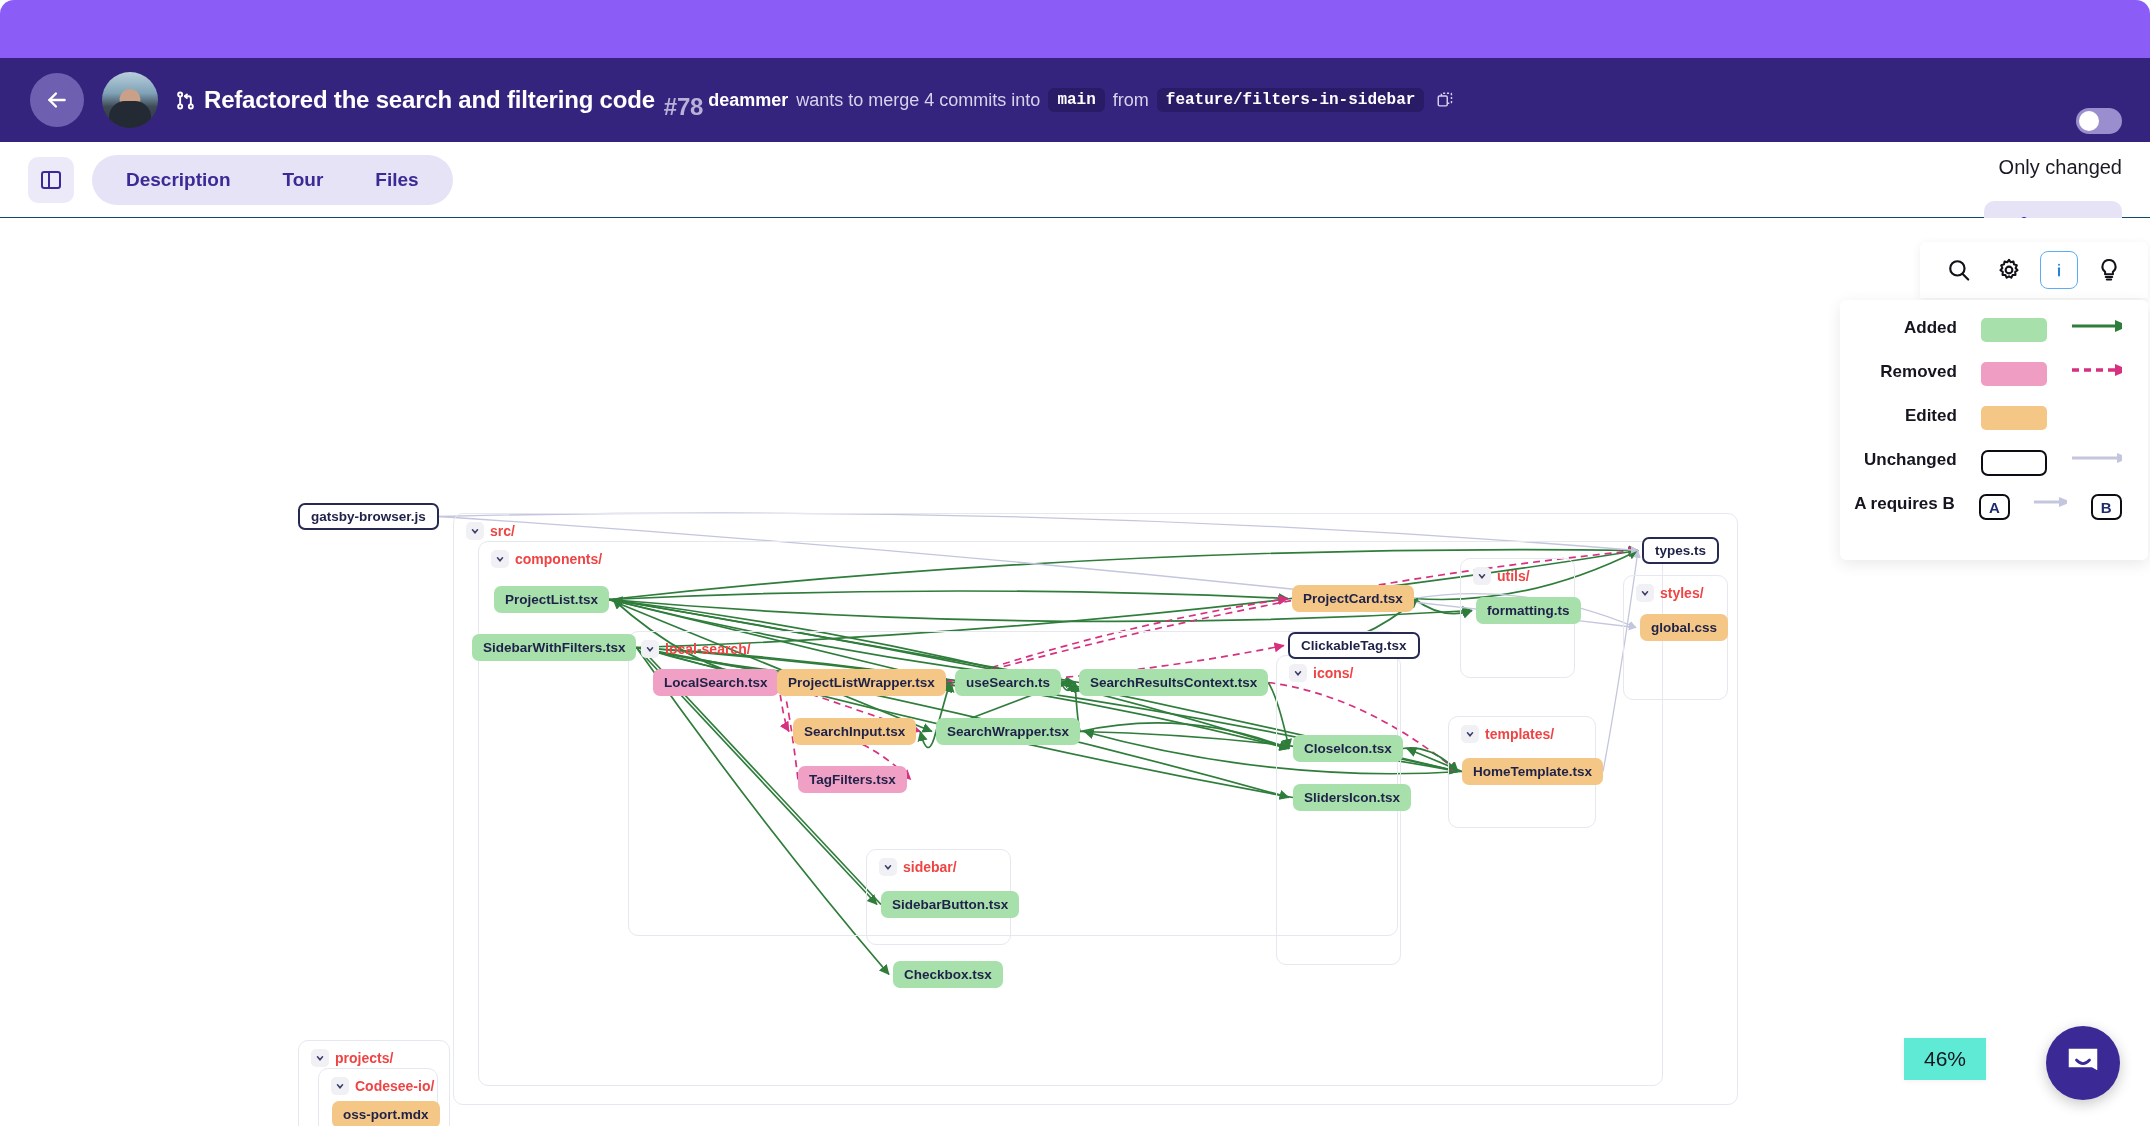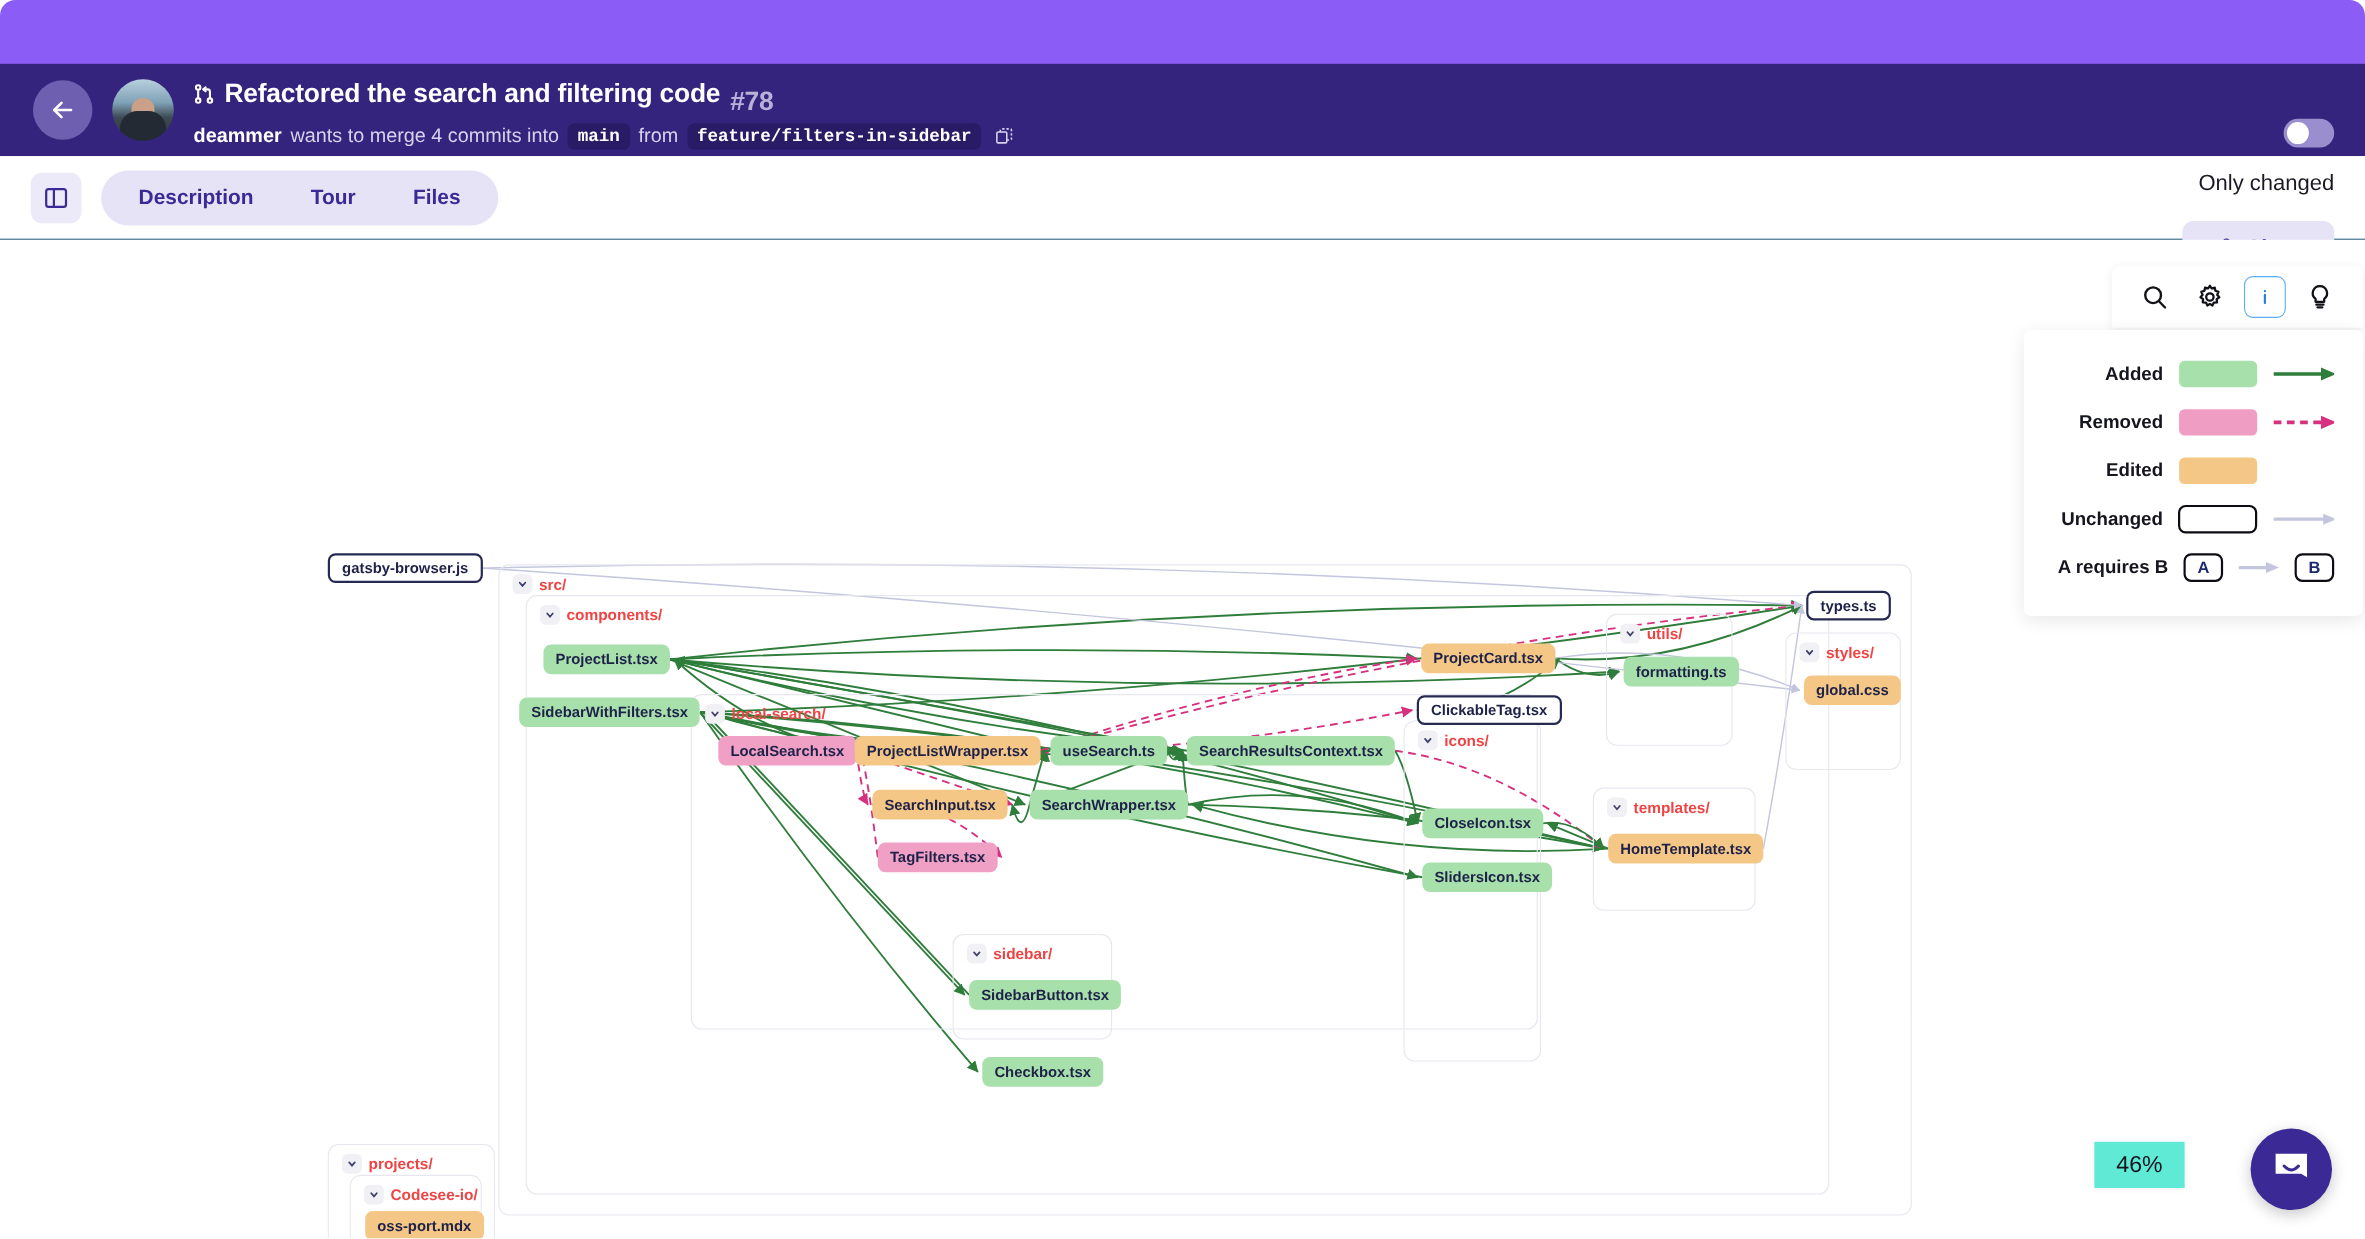--- a/index.html
+++ b/index.html
@@ -33,21 +33,21 @@
     position:relative; overflow:hidden;
   }
   .avatar::before{
     content:""; position:absolute; left:50%; top:30%; transform:translateX(-50%);
     width:21px; height:21px; border-radius:50%; background:#caa089;
   }
   .avatar::after{
     content:""; position:absolute; left:50%; top:52%; transform:translateX(-50%);
     width:42px; height:30px; border-radius:16px 16px 0 0; background:#232a33;
   }
-  .prtext { display:flex; flex-direction:column; gap:5px; }
+  .prtext { display:flex; flex-direction:row; gap:5px; }
   .prtitle {
     display:flex; align-items:center; gap:9px;
     color:#ffffff; font-size:24px; font-weight:bold; letter-spacing:-0.2px;
   }
   .prnum { color:#b9b2d8; font-weight:bold;margin-top:14px; }
   .prsub {
     display:flex; align-items:center; gap:8px;
     color:#d8d3ec; font-size:18px;
   }
   .prsub b { color:#ffffff; font-weight:bold; }
@@ -134,21 +134,21 @@
   .ibtn { width:38px; height:38px; display:flex; align-items:center; justify-content:center; cursor:pointer; }
   .ibtn.sel { border:1.8px solid #5aaef5; border-radius:8px; }
 
   
   .legend {
     position:absolute; right:2px; top:300px; width:308px;
     background:#ffffff; border-radius:6px;
     box-shadow:0 4px 16px rgba(0,0,0,0.09);
     padding:18px 26px 22px 8px;
   }
-  .lrow { display:flex; align-items:center; height:44px; gap:14px; }
+  .lrow { display:flex; height:44px; gap:24px; }
   .llabel { width:132px; text-align:right; font-size:17px; font-weight:bold; color:#15151f; }
   .swatch { width:80px; height:24px; border-radius:5px; }
   .sw-added { background:#a8e0ac; }
   .sw-removed { background:#ef9dc2; }
   .sw-edited { background:#f5c786; }
   .sw-unchanged { background:#ffffff; border:2.5px solid #0c0c14; border-radius:7px; height:26px; }
   .abbox {
     width:38px; height:26px; border:2.5px solid #0c0c14; border-radius:7px;
     display:flex; align-items:center; justify-content:center;
     font-size:15px; font-weight:bold; color:#1e2a6e; background:#fff;

